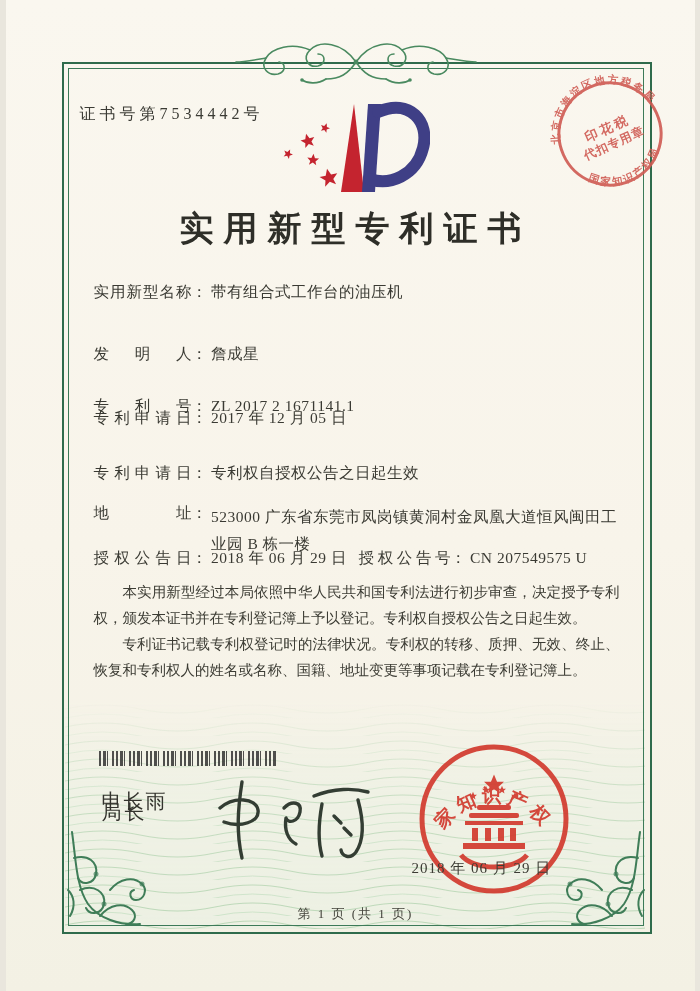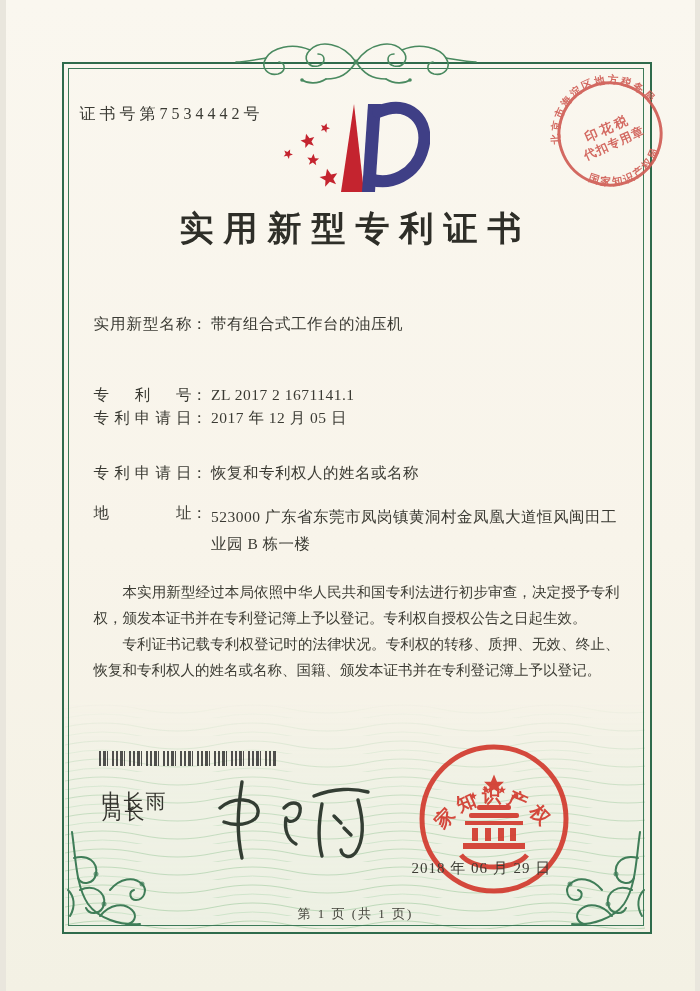--- a/index.html
+++ b/index.html
@@ -152,39 +152,48 @@
       <polygon points="82,6 92,94 69,94" fill="#c4242f"></polygon>
       <g>
         <polygon points="96,6 109,6 103,94 90,94" fill="#3f3f86"></polygon>
         <path d="M106,14 C138,0 158,24 151,50 C144,78 117,88 98,81" fill="none" stroke="#3f3f86" stroke-width="12" stroke-linecap="round"></path>
       </g>
     </svg>
   </div>
 
   <div class="abs title z1">实用新型专利证书</div>
 
-  <div class="abs frow z1" style="top:314px">
+  <div class="abs frow z1" style="top:282px">
     <span class="flabel">实用新型名称</span><span class="fcolon">：</span><span class="fvalue">带有组合式工作台的油压机</span>
   </div>
-  <div class="abs frow z1" style="top:385px">
+  <div class="abs frow z1" style="top:344px">
+    <span class="flabel">发明人</span><span class="fcolon">：</span><span class="fvalue">詹成星</span>
+  </div>
+  <div class="abs frow z1" style="top:396px">
     <span class="flabel">专利号</span><span class="fcolon">：</span><span class="fvalue">ZL 2017 2 1671141.1</span>
   </div>
   <div class="abs frow z1" style="top:408px">
     <span class="flabel">专利申请日</span><span class="fcolon">：</span><span class="fvalue">2017 年 12 月 05 日</span>
   </div>
   <div class="abs frow z1" style="top:463px">
-    <span class="flabel">专利申请日</span><span class="fcolon">：</span><span class="fvalue">恢复和专利权人的姓名或名称</span>
+    <span class="flabel">专利申请日</span><span class="fcolon">：</span><span class="fvalue">专利权自授权公告之日起生效</span>
   </div>
   <div class="abs frow z1" style="top:503px">
     <span class="flabel">地址</span><span class="fcolon">：</span><span class="fvalue wrap">523000 广东省东莞市凤岗镇黄洞村金凤凰大道恒风闽田工业园 B 栋一楼</span>
   </div>
+  <div class="abs frow z1" style="top:548px">
+    <span class="flabel">授权公告日</span><span class="fcolon">：</span><span class="fvalue">2018 年 06 月 29 日</span>
+    <span class="gaz2">
+      <span class="flabel" style="width:92px">授权公告号</span><span class="fcolon">：</span><span class="fvalue">CN 207549575 U</span>
+    </span>
+  </div>
 
   <div class="abs paras z1">
     <p>本实用新型经过本局依照中华人民共和国专利法进行初步审查，决定授予专利权，颁发本证书并在专利登记簿上予以登记。专利权自授权公告之日起生效。</p>
-    <p>专利证书记载专利权登记时的法律状况。专利权的转移、质押、无效、终止、恢复和专利权人的姓名或名称、国籍、颁发本证书并在专利登记簿上予以登记。</p>
+    <p>专利证书记载专利权登记时的法律状况。专利权的转移、质押、无效、终止、恢复和专利权人的姓名或名称、国籍、地址变更等事项记载在专利登记簿上。</p>
   </div>
 
   <div class="abs barcode z1"></div>
 
   <div class="abs director-label z1">局长</div>
   <div class="abs director-name z1">申长雨</div>
 
   <div class="abs sig-wrap">
     <svg width="170" height="92" viewBox="0 0 170 92">
       <g fill="none" stroke="#333d33" stroke-width="3.4" stroke-linecap="round" stroke-linejoin="round">

